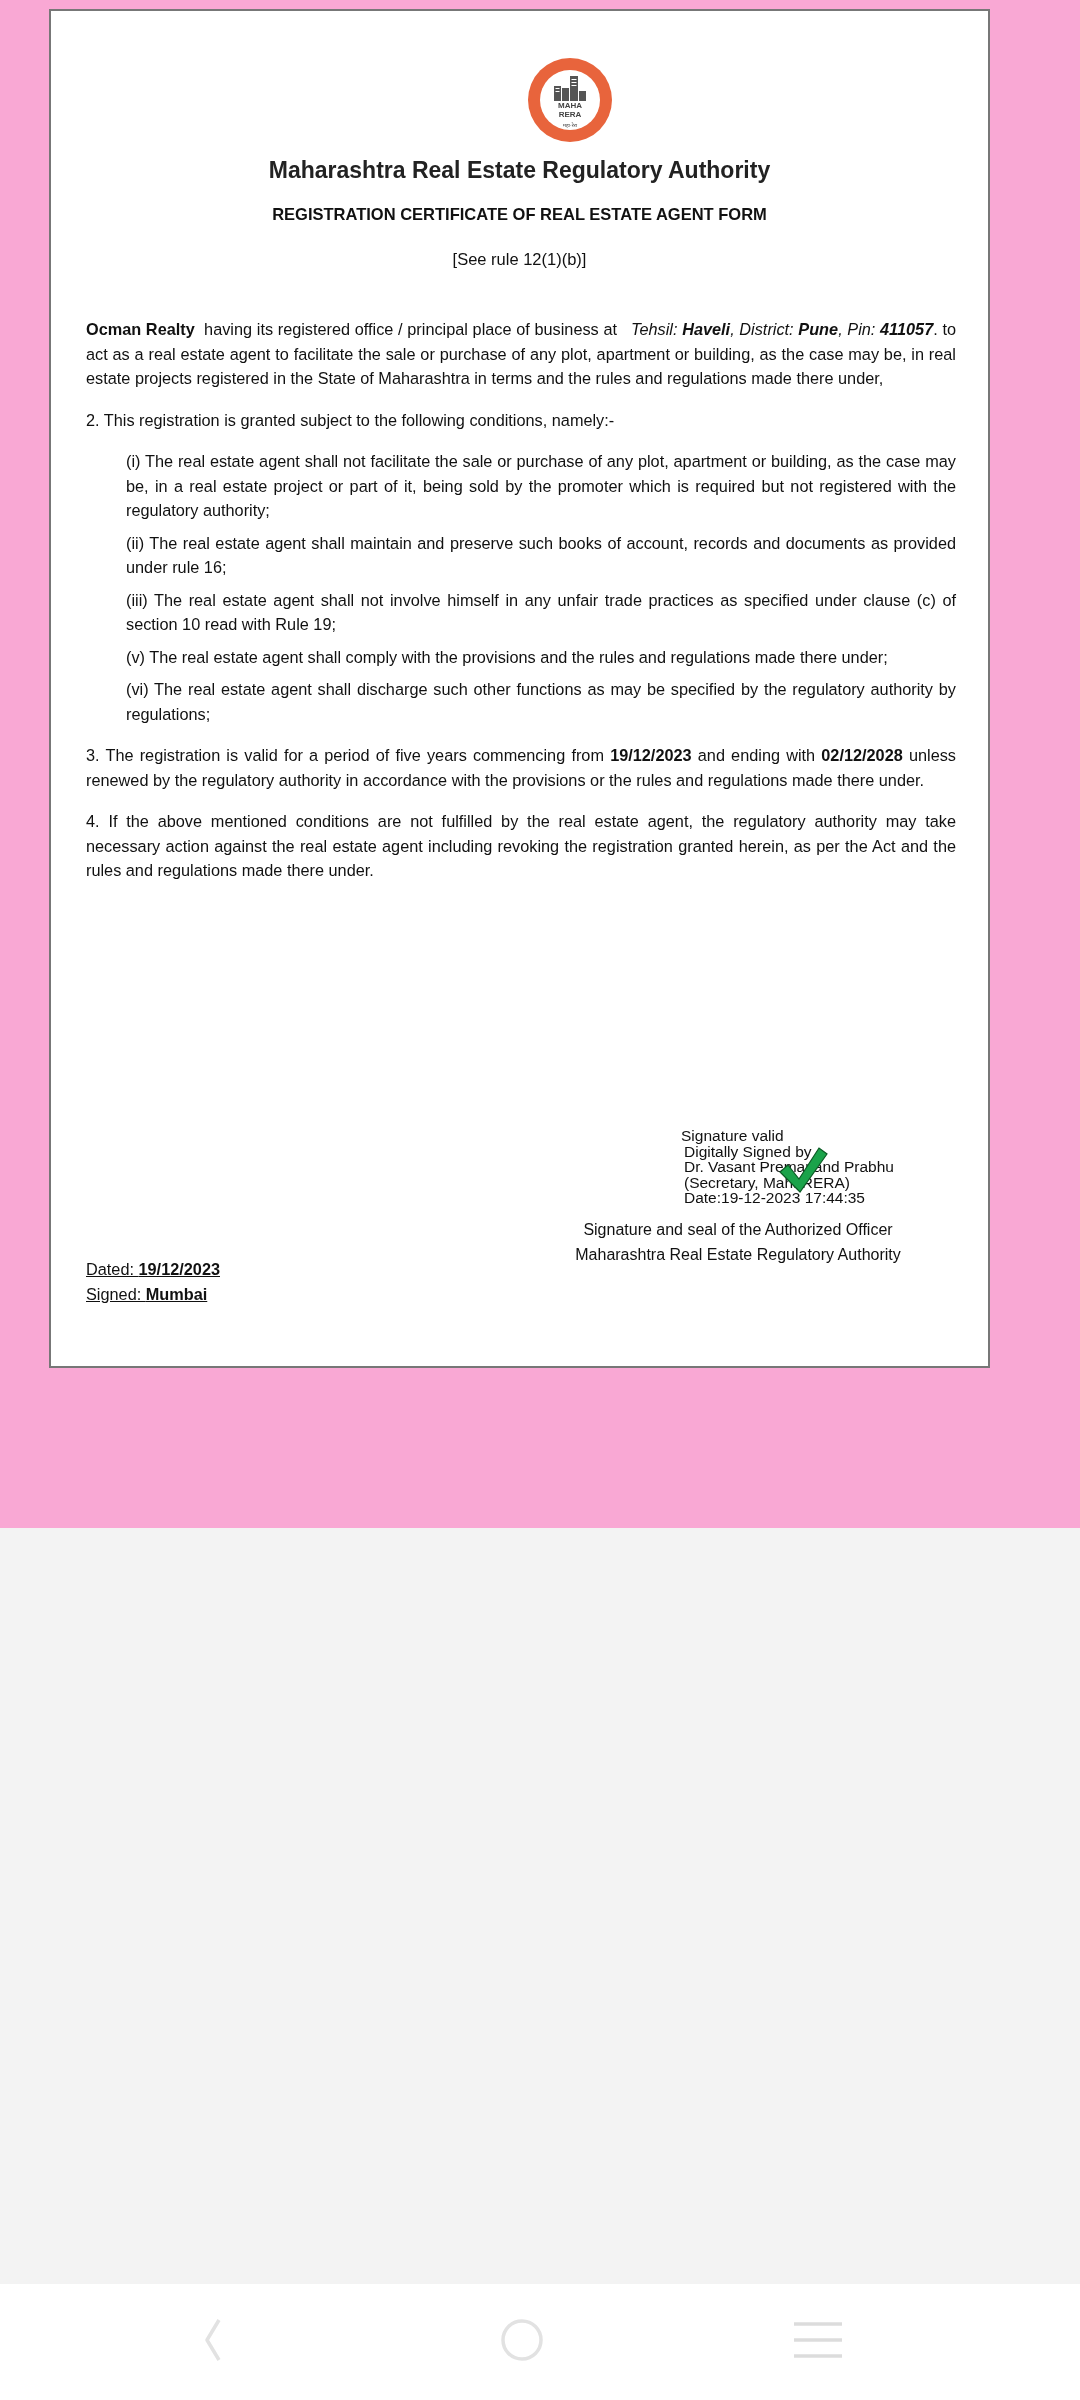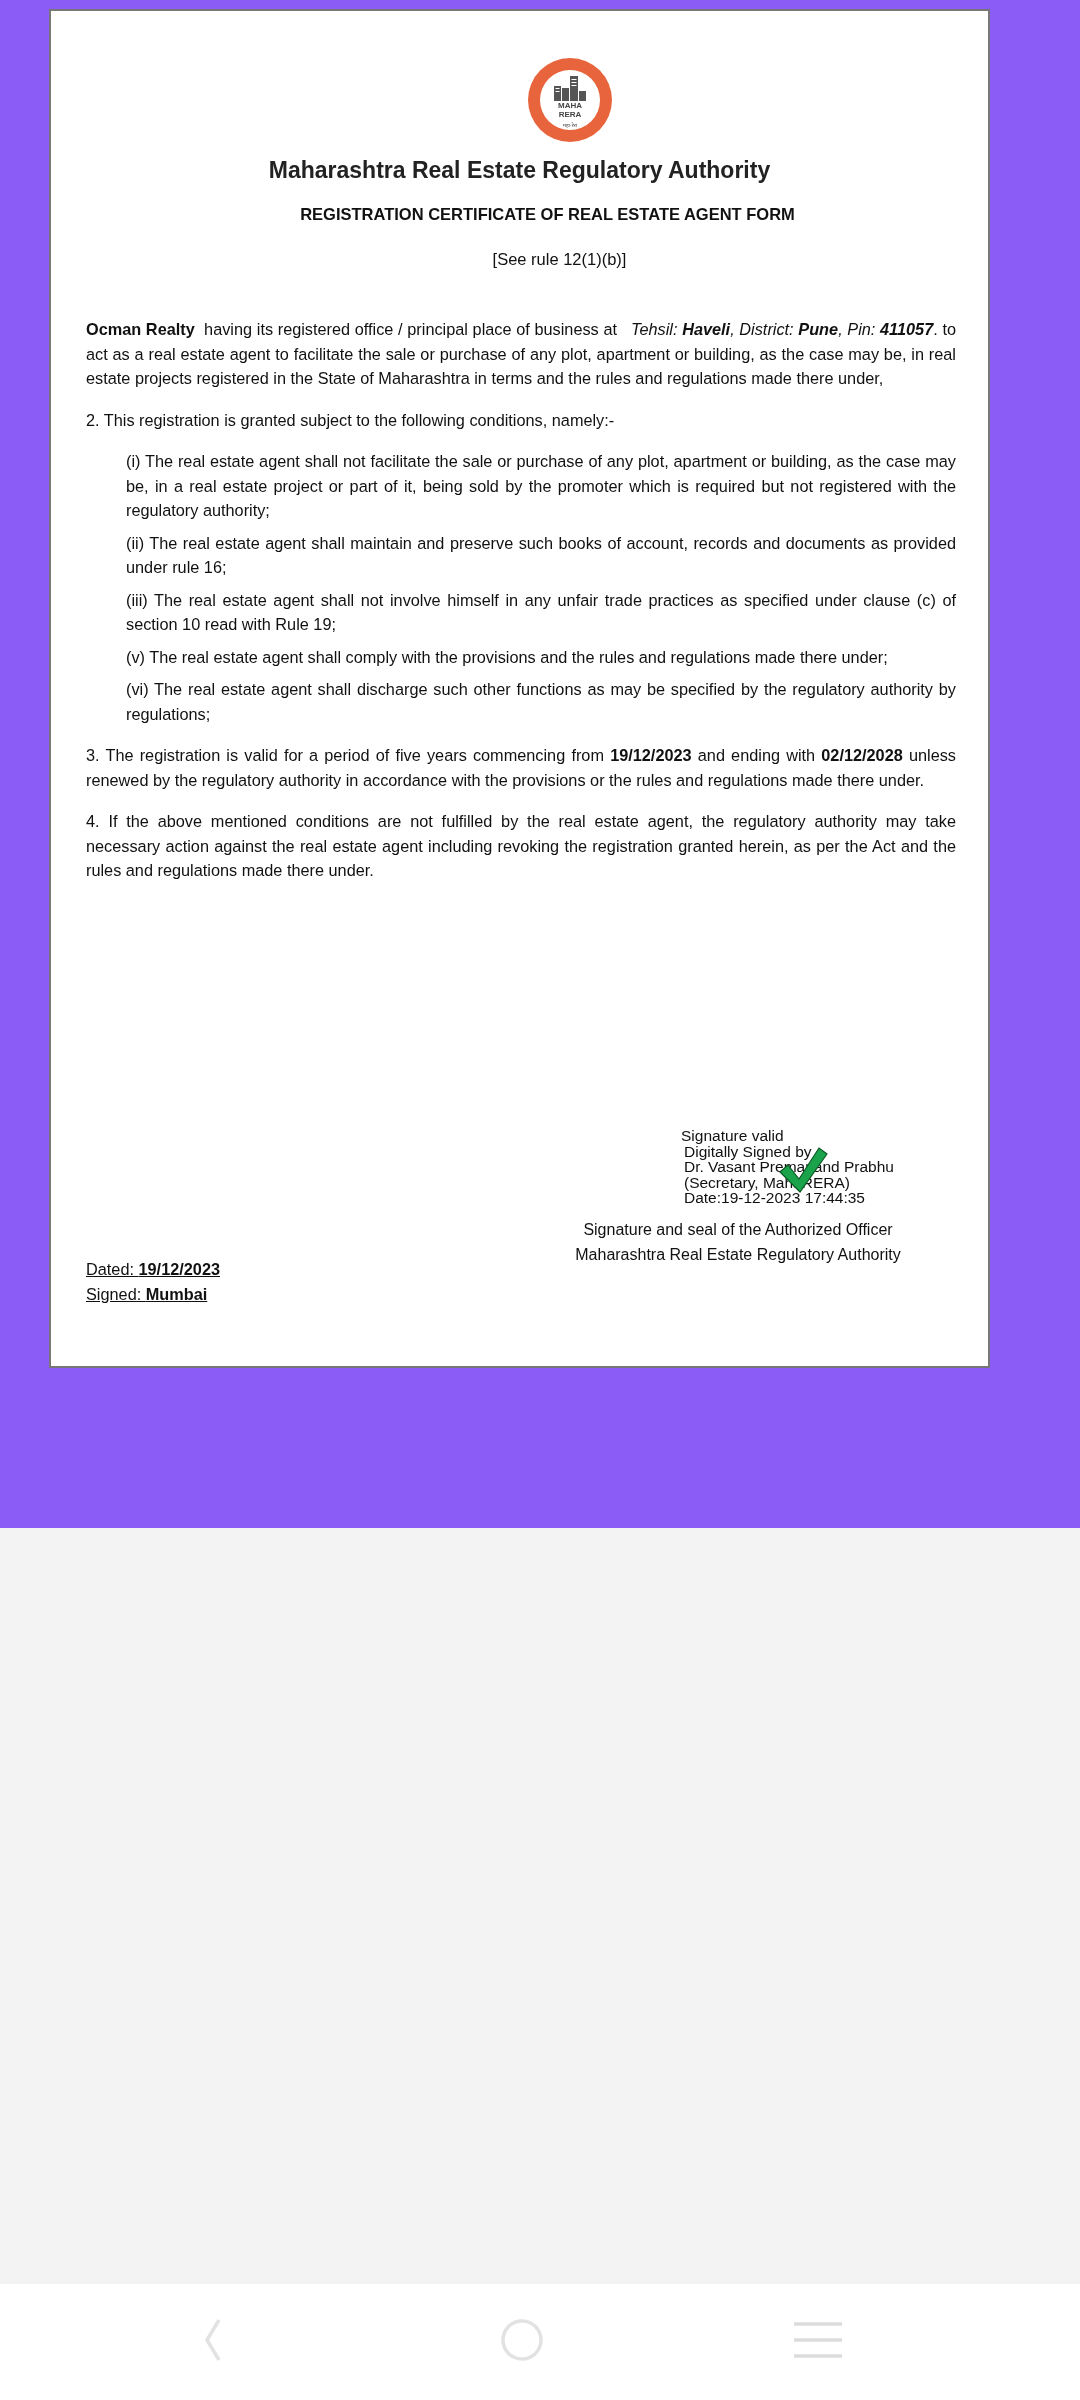--- a/index.html
+++ b/index.html
@@ -2,35 +2,35 @@
 <html><head>
 <meta charset="utf-8">
 <style>
   html, body { margin:0; padding:0; }
   body {
     width:1080px; height:2400px; position:relative; overflow:hidden;
     background:#ffffff;
     font-family:"Liberation Sans", sans-serif;
     color:#111;
   }
-  .doc-area { position:absolute; left:0; top:0; width:1080px; height:1528px; background:#8b5cf6; }
+  .doc-area { position:absolute; left:0; top:0; width:1080px; height:1528px; background:#f9a8d4; }
   .cert {
     position:absolute; left:49px; top:9px; width:937px; height:1355px;
     border:2px solid #777; background:#fff;
   }
   .logo { position:absolute; left:476px; top:46px; width:86px; height:86px; }
   .title {
     position:absolute; left:0; width:100%; top:146px; text-align:center;
     font-size:23px; font-weight:bold; color:#222;
   }
   .subtitle {
     position:absolute; left:0; width:100%; top:192px; text-align:center;
-    font-size:16.5px; font-weight:bold; line-height:23px;padding-left:28px;
+    font-size:16.5px; font-weight:bold; line-height:23px;
   }
-  .rule { position:absolute; left:0; width:100%; top:239px; text-align:center; font-size:16.5px;padding-left:40px; }
+  .rule { position:absolute; left:0; width:100%; top:239px; text-align:center; font-size:16.5px; }
   .body {
     position:absolute; left:35px; width:870px; top:306px;
     font-size:16.3px; line-height:24.5px; text-align:justify;
   }
   .body p { margin:0 0 17px 0; }
   .body p.tight { margin-bottom:8px; }
   .cond { margin-left:40px !important; }
   .sig-box {
     position:absolute; left:630px; top:1117px; width:260px;
     font-size:15.5px; line-height:15.5px; color:#111;

